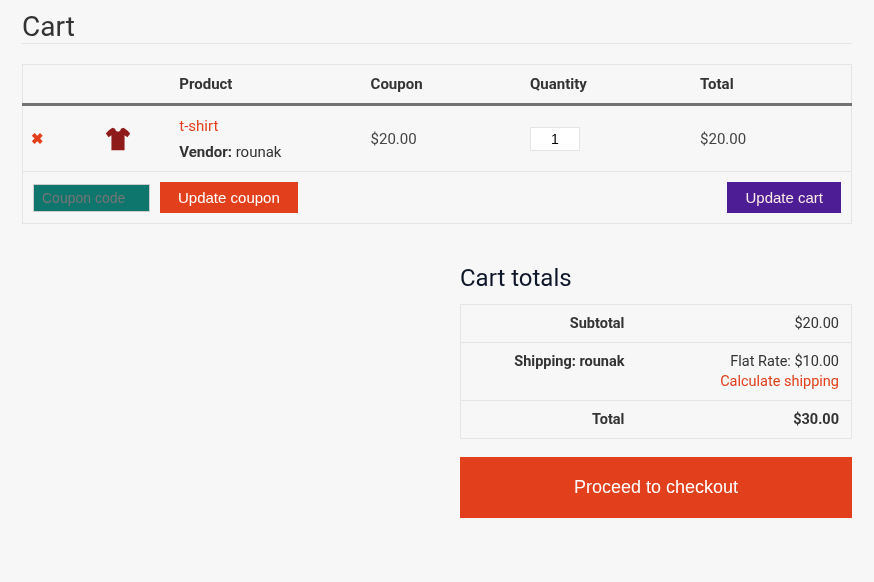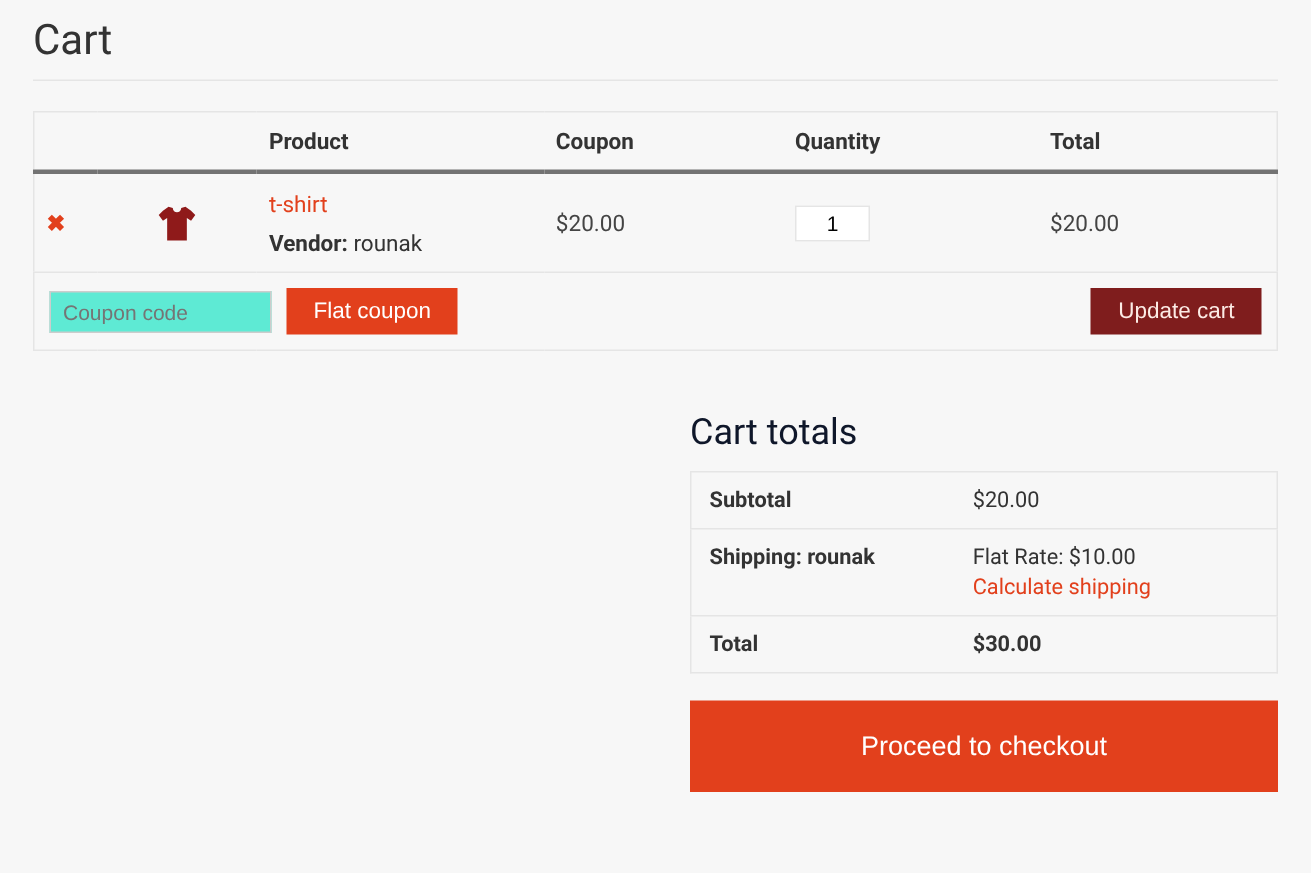--- a/index.html
+++ b/index.html
@@ -8,21 +8,20 @@
       background: #f7f7f7;
       color: #333;
       width: 874px;
       height: 582px;
       padding: 10px 22px;
     }
     h1 {
       font-size: 28px;
       font-weight: 400;
       color: #333;
-      padding-bottom: 10px;
       border-bottom: 1px solid #e5e5e5;
       margin-bottom: 20px;
     }
     .cart-table {
       width: 100%;
       border: 1px solid #e5e5e5;
       border-collapse: collapse;
       background: #f7f7f7;
     }
     .cart-table th, .cart-table td {
@@ -80,53 +79,54 @@
     .actions-row td { padding: 10px; }
     .actions-inner {
       display: flex;
       align-items: center;
       gap: 10px;
     }
     .coupon-input {
       border: 1px solid #ccc;
       padding: 4px 8px;
       font-size: 14px;
-      width: 148px;
+      width: 117px;
       height: 28px;
-      background: #5eead4;
+      background: #0f766e;
     }
     .btn {
       border: none;
       color: #fff;
       font-size: 15px;
       cursor: pointer;
       padding: 7px 18px;
       background: #e2401c;
     }
     .btn-disabled {
-      background: #7f1d1d;
+      background: #4c1d95;
       color: #fcebe5;
       cursor: not-allowed;
     }
     .spacer { flex: 1; }
     .totals-col {
       width: 392px;
       margin-left: auto;
       margin-top: 40px;
     }
     h2 {
       font-size: 24px;
       font-weight: 400;
       color: #0f172a;
       margin-bottom: 12px;
     }
     .totals-table {
       width: 100%;
       border-collapse: collapse;
       border: 1px solid #e5e5e5;
+      text-align: right;
     }
     .totals-table td {
       padding: 10px 12px;
       border-bottom: 1px solid #e5e5e5;
       font-size: 14.5px;
       vertical-align: top;
     }
     .totals-table tr:last-child td { border-bottom: none; }
     .totals-table td:first-child { font-weight: 700; width: 45%; }
     .totals-table .total-row td { font-weight: 700; }
@@ -189,21 +189,21 @@
         <input type="text" class="qty-input" value="1" style="">
       </td>
       <td class="col-total">
         <span class="total-text">$20.00</span>
       </td>
     </tr>
     <tr class="actions-row">
       <td colspan="6">
         <div class="actions-inner">
           <input type="text" class="coupon-input" placeholder="Coupon code" style="">
-          <button class="btn">Flat coupon</button>
+          <button class="btn">Update coupon</button>
           <div class="spacer"></div>
           <button class="btn btn-disabled">Update cart</button>
         </div>
       </td>
     </tr>
   </tbody>
 </table>
 
 <div class="totals-col">
   <h2>Cart totals</h2>

